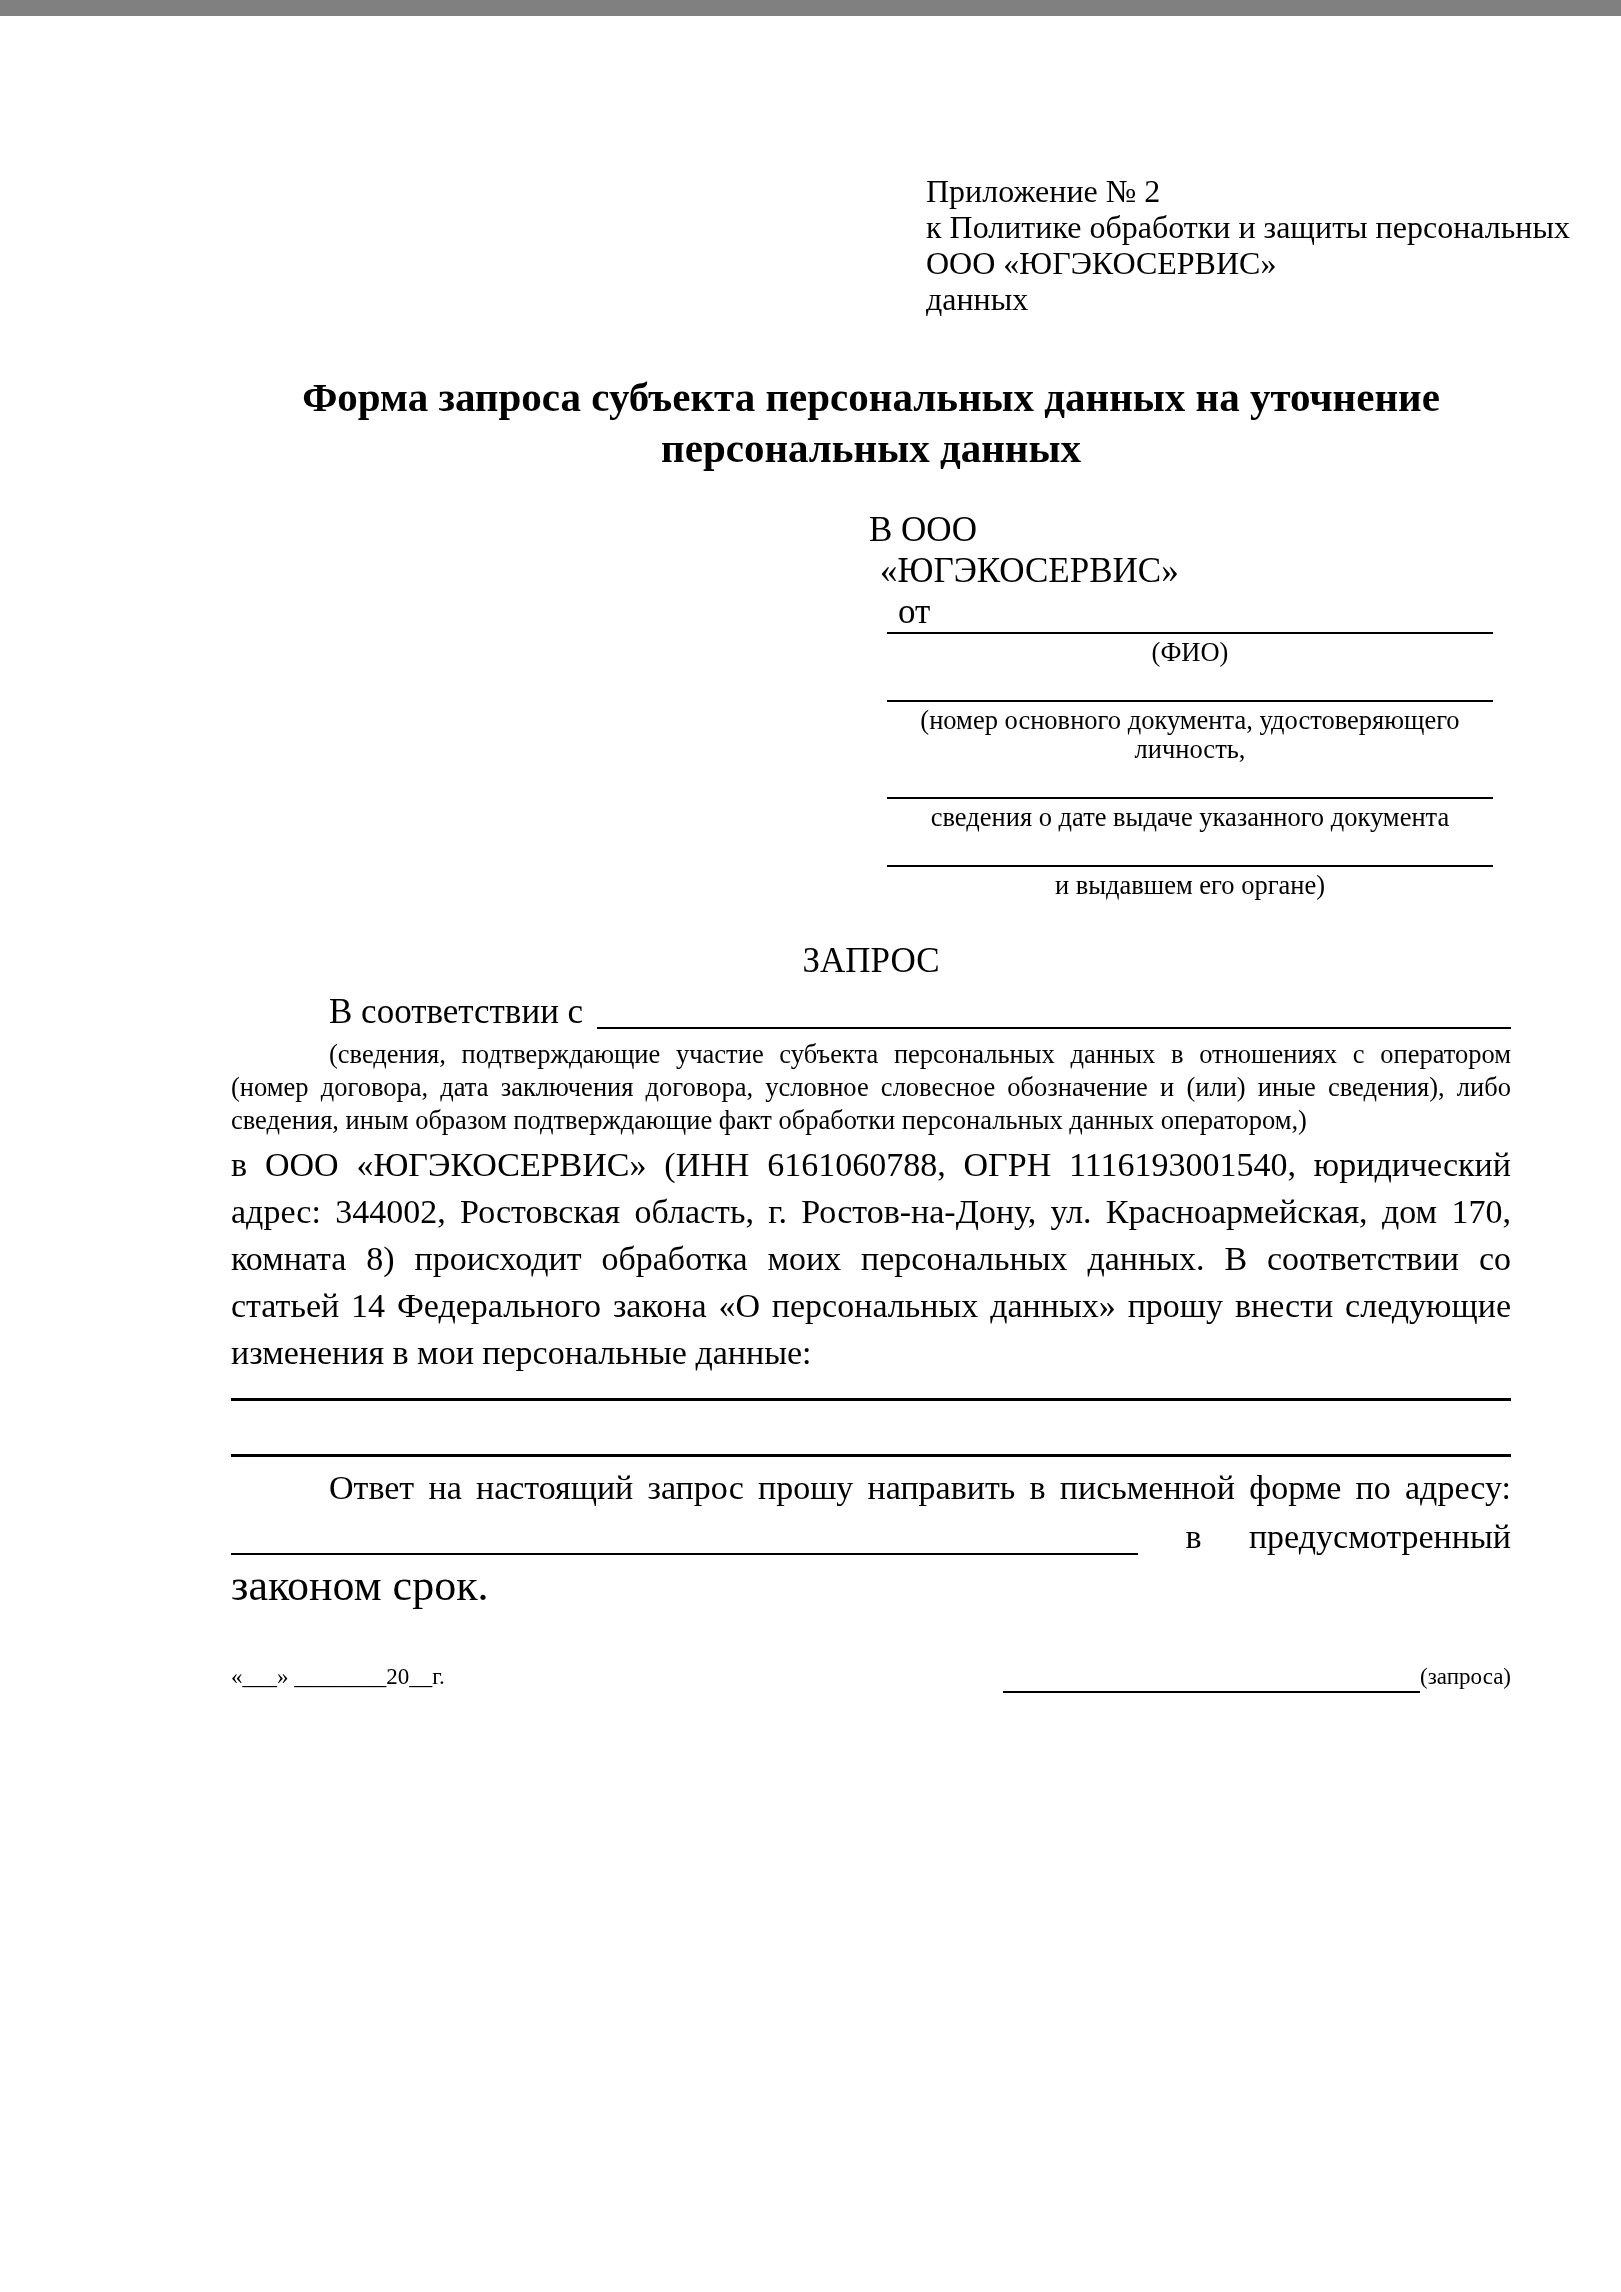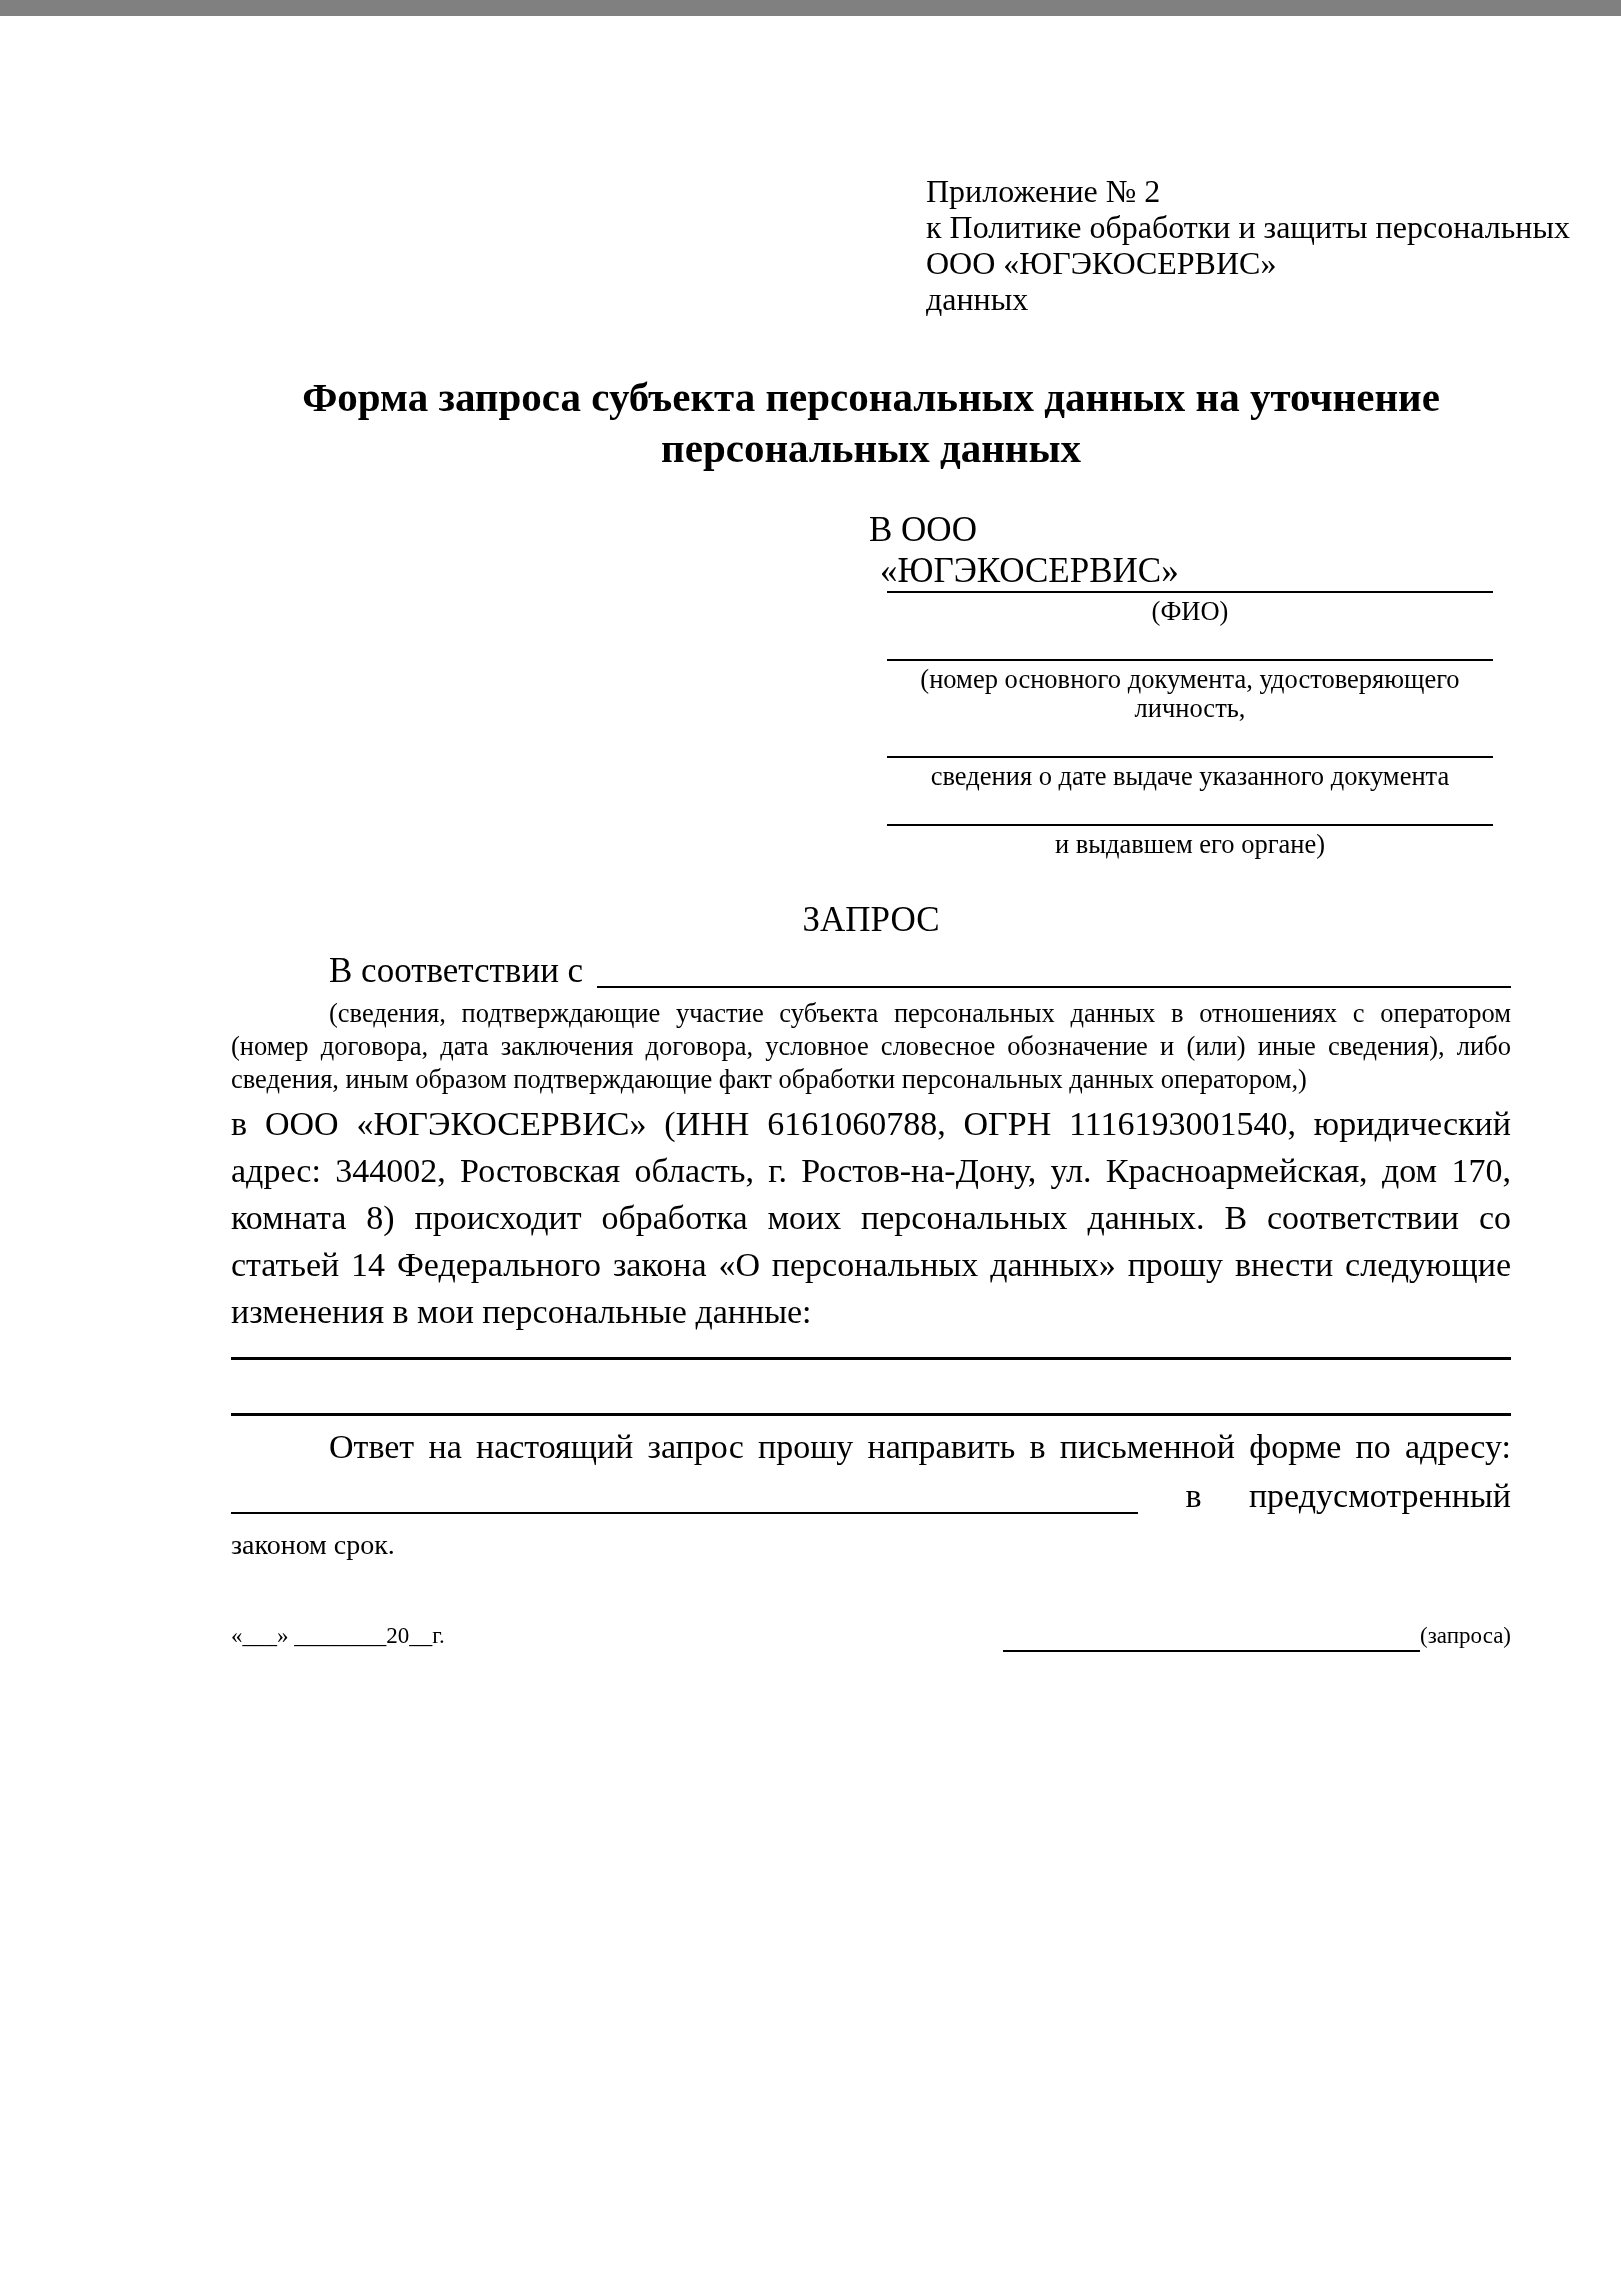--- a/index.html
+++ b/index.html
@@ -78,21 +78,21 @@
     text-align-last: justify;
   }
   .answer-line2 {
     display: flex;
     justify-content: space-between;
     align-items: flex-end;
     font-size: 34px;
     line-height: 49px;
   }
   .answer-line2 .fill2 { width: 907px; border-bottom: 2.9px solid #000; margin-bottom: 5.9px; }
-  .answer-line3 { font-size: 28px; line-height: 49px; }
+  .answer-line3 { font-size: 44px; line-height: 49px; }
 
   .sign-row {
     margin-top: 45px;
     display: flex;
     align-items: flex-end;
     font-size: 23px;
     line-height: 44px;
   }
   .sign-row .spacer { flex: 1; }
   .sign-row .sig-blank { width: 417px; border-bottom: 2.9px solid #000; margin-bottom: 5.9px; }
@@ -111,20 +111,21 @@
     </div>
 
     <div class="doc-title">
       <div>Форма запроса субъекта персональных данных на уточнение</div>
       <div>персональных данных</div>
     </div>
 
     <div class="addressee">
       <div class="addr-to">В ООО</div>
       <div class="addr-org">«ЮГЭКОСЕРВИС»</div>
+      <div class="addr-from">от</div>
 
       <div class="fields">
         <div class="field">
           <div class="blank"></div>
           <div class="flabel">(ФИО)</div>
         </div>
         <div class="field">
           <div class="blank"></div>
           <div class="flabel">(номер основного документа, удостоверяющего личность,</div>
         </div>

